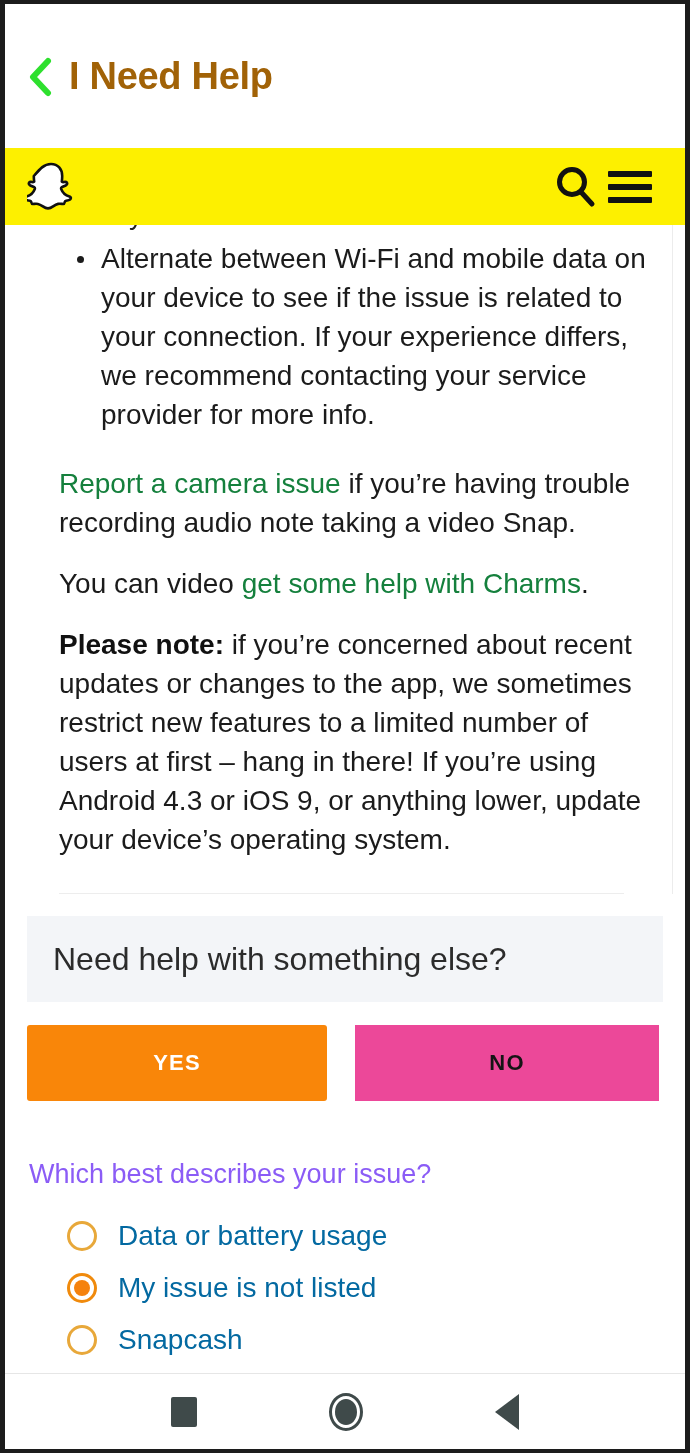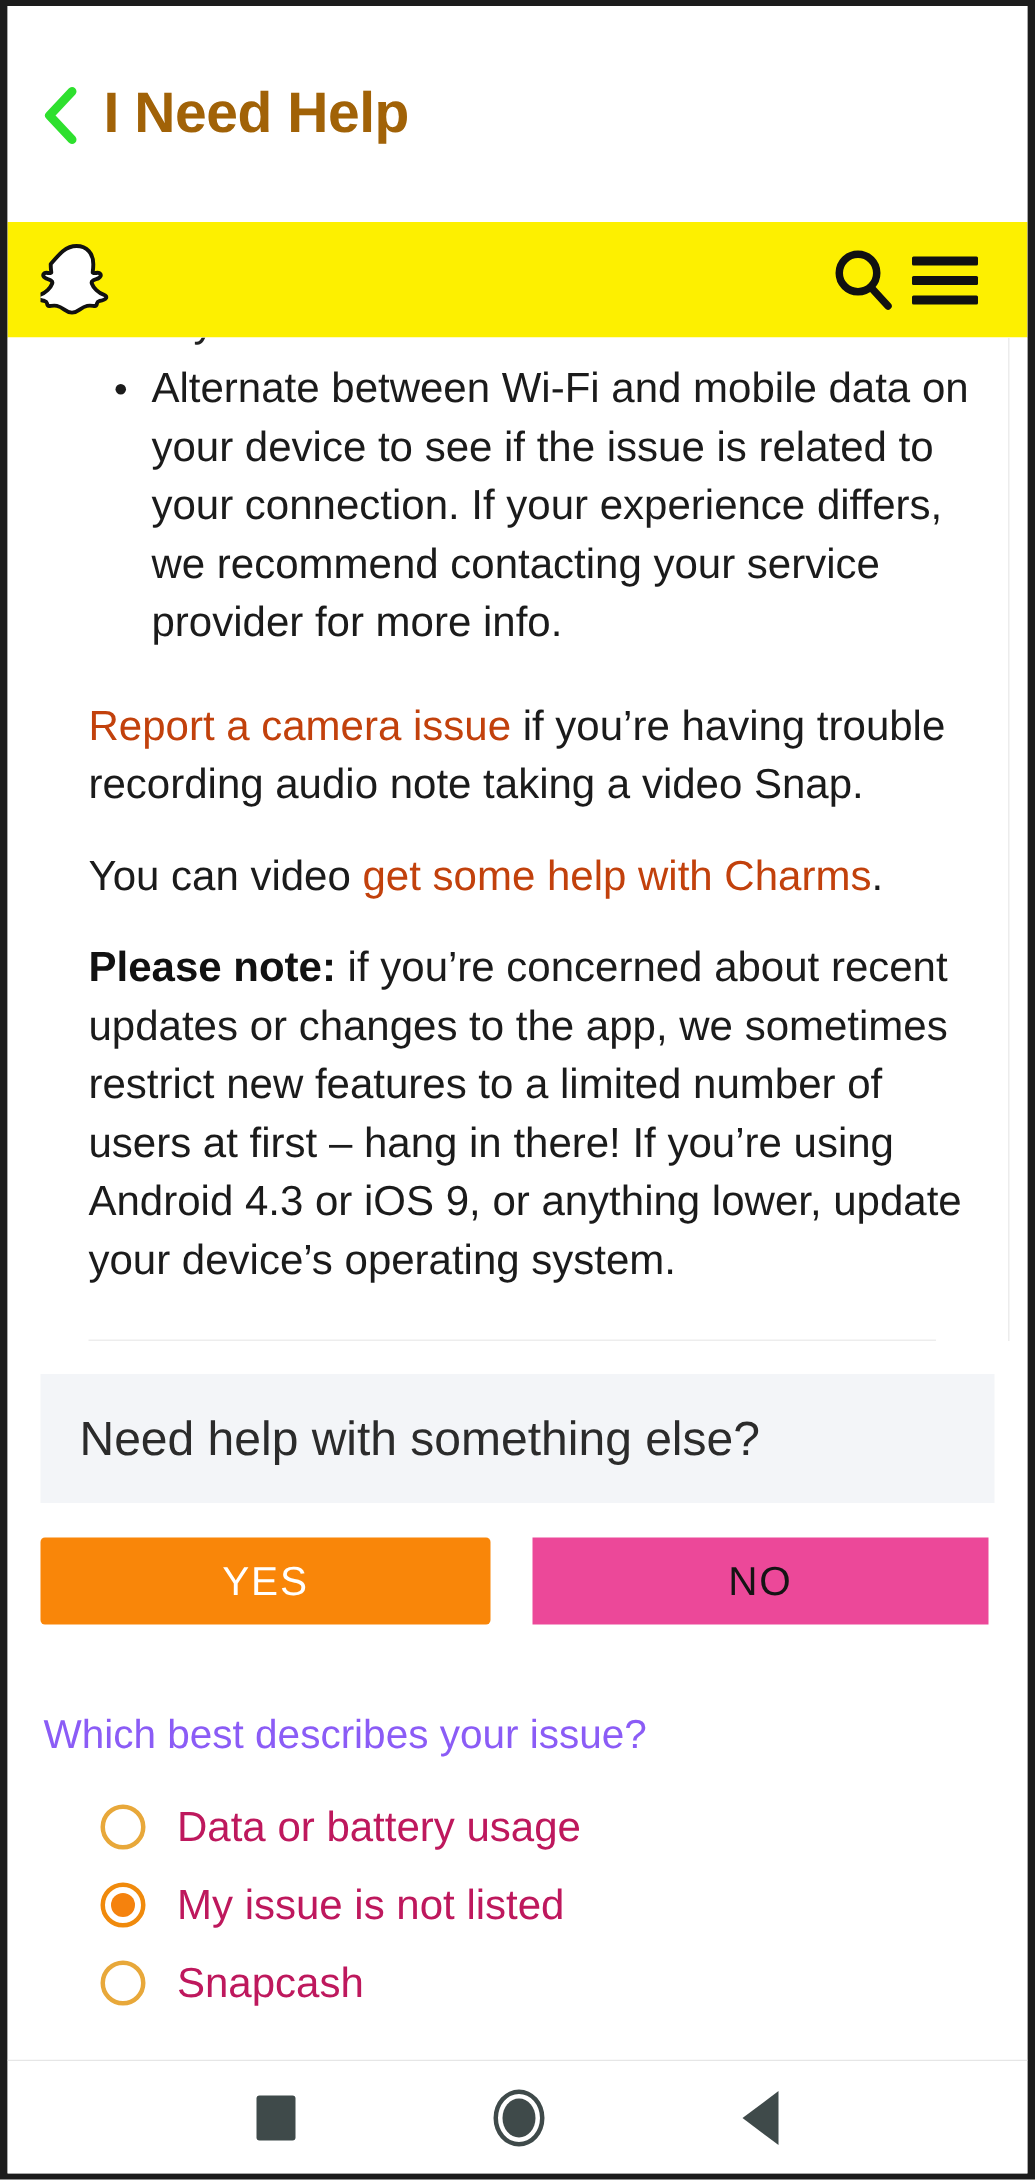--- a/index.html
+++ b/index.html
@@ -153,21 +153,21 @@
 
   p.para {
     font-size: 28px;
     line-height: 39px;
     color: #1b1b1b;
     margin: 22px 0 0 0;
     padding: 0 8px 0 26px;
   }
   p.para.first { margin-top: 30px; }
   a.link {
-    color: #c2410c;
+    color: #15803d;
     text-decoration: none;
   }
   .bold { font-weight: 700; color: #111; }
 
   .rule {
     height: 1px;
     background: #ededed;
     margin: 34px 26px 0 26px;
   }
 
@@ -186,26 +186,26 @@
     color: #2b2b2b;
   }
 
   
   .btnrow {
     display: flex;
     margin: 23px 22px 0 22px;
     gap: 28px;
   }
   .btn {
-    height: 58px;
+    height: 76px;
     display: flex;
     align-items: center;
     justify-content: center;
-    font-size: 27px;
-    font-weight: 400;
+    font-size: 22px;
+    font-weight: 700;
     letter-spacing: 1.2px;
     box-sizing: border-box;
     border: none;
     font-family: "Liberation Sans", sans-serif;
   }
   .btn-yes {
     width: 300px;
     background: #f98609;
     color: #ffffff;
     border-radius: 3px;
@@ -249,21 +249,21 @@
   }
   .radio-dot.selected::after {
     content: "";
     width: 16px;
     height: 16px;
     border-radius: 50%;
     background: #f5820d;
   }
   .radio-label {
     font-size: 28px;
-    color: #be185d;
+    color: #0369a1;
     text-align: center;
   }
 
   
   .navbar {
     flex: 0 0 76px;
     height: 76px;
     background: #ffffff;
     border-top: 1px solid #e6e6e6;
     display: flex;

